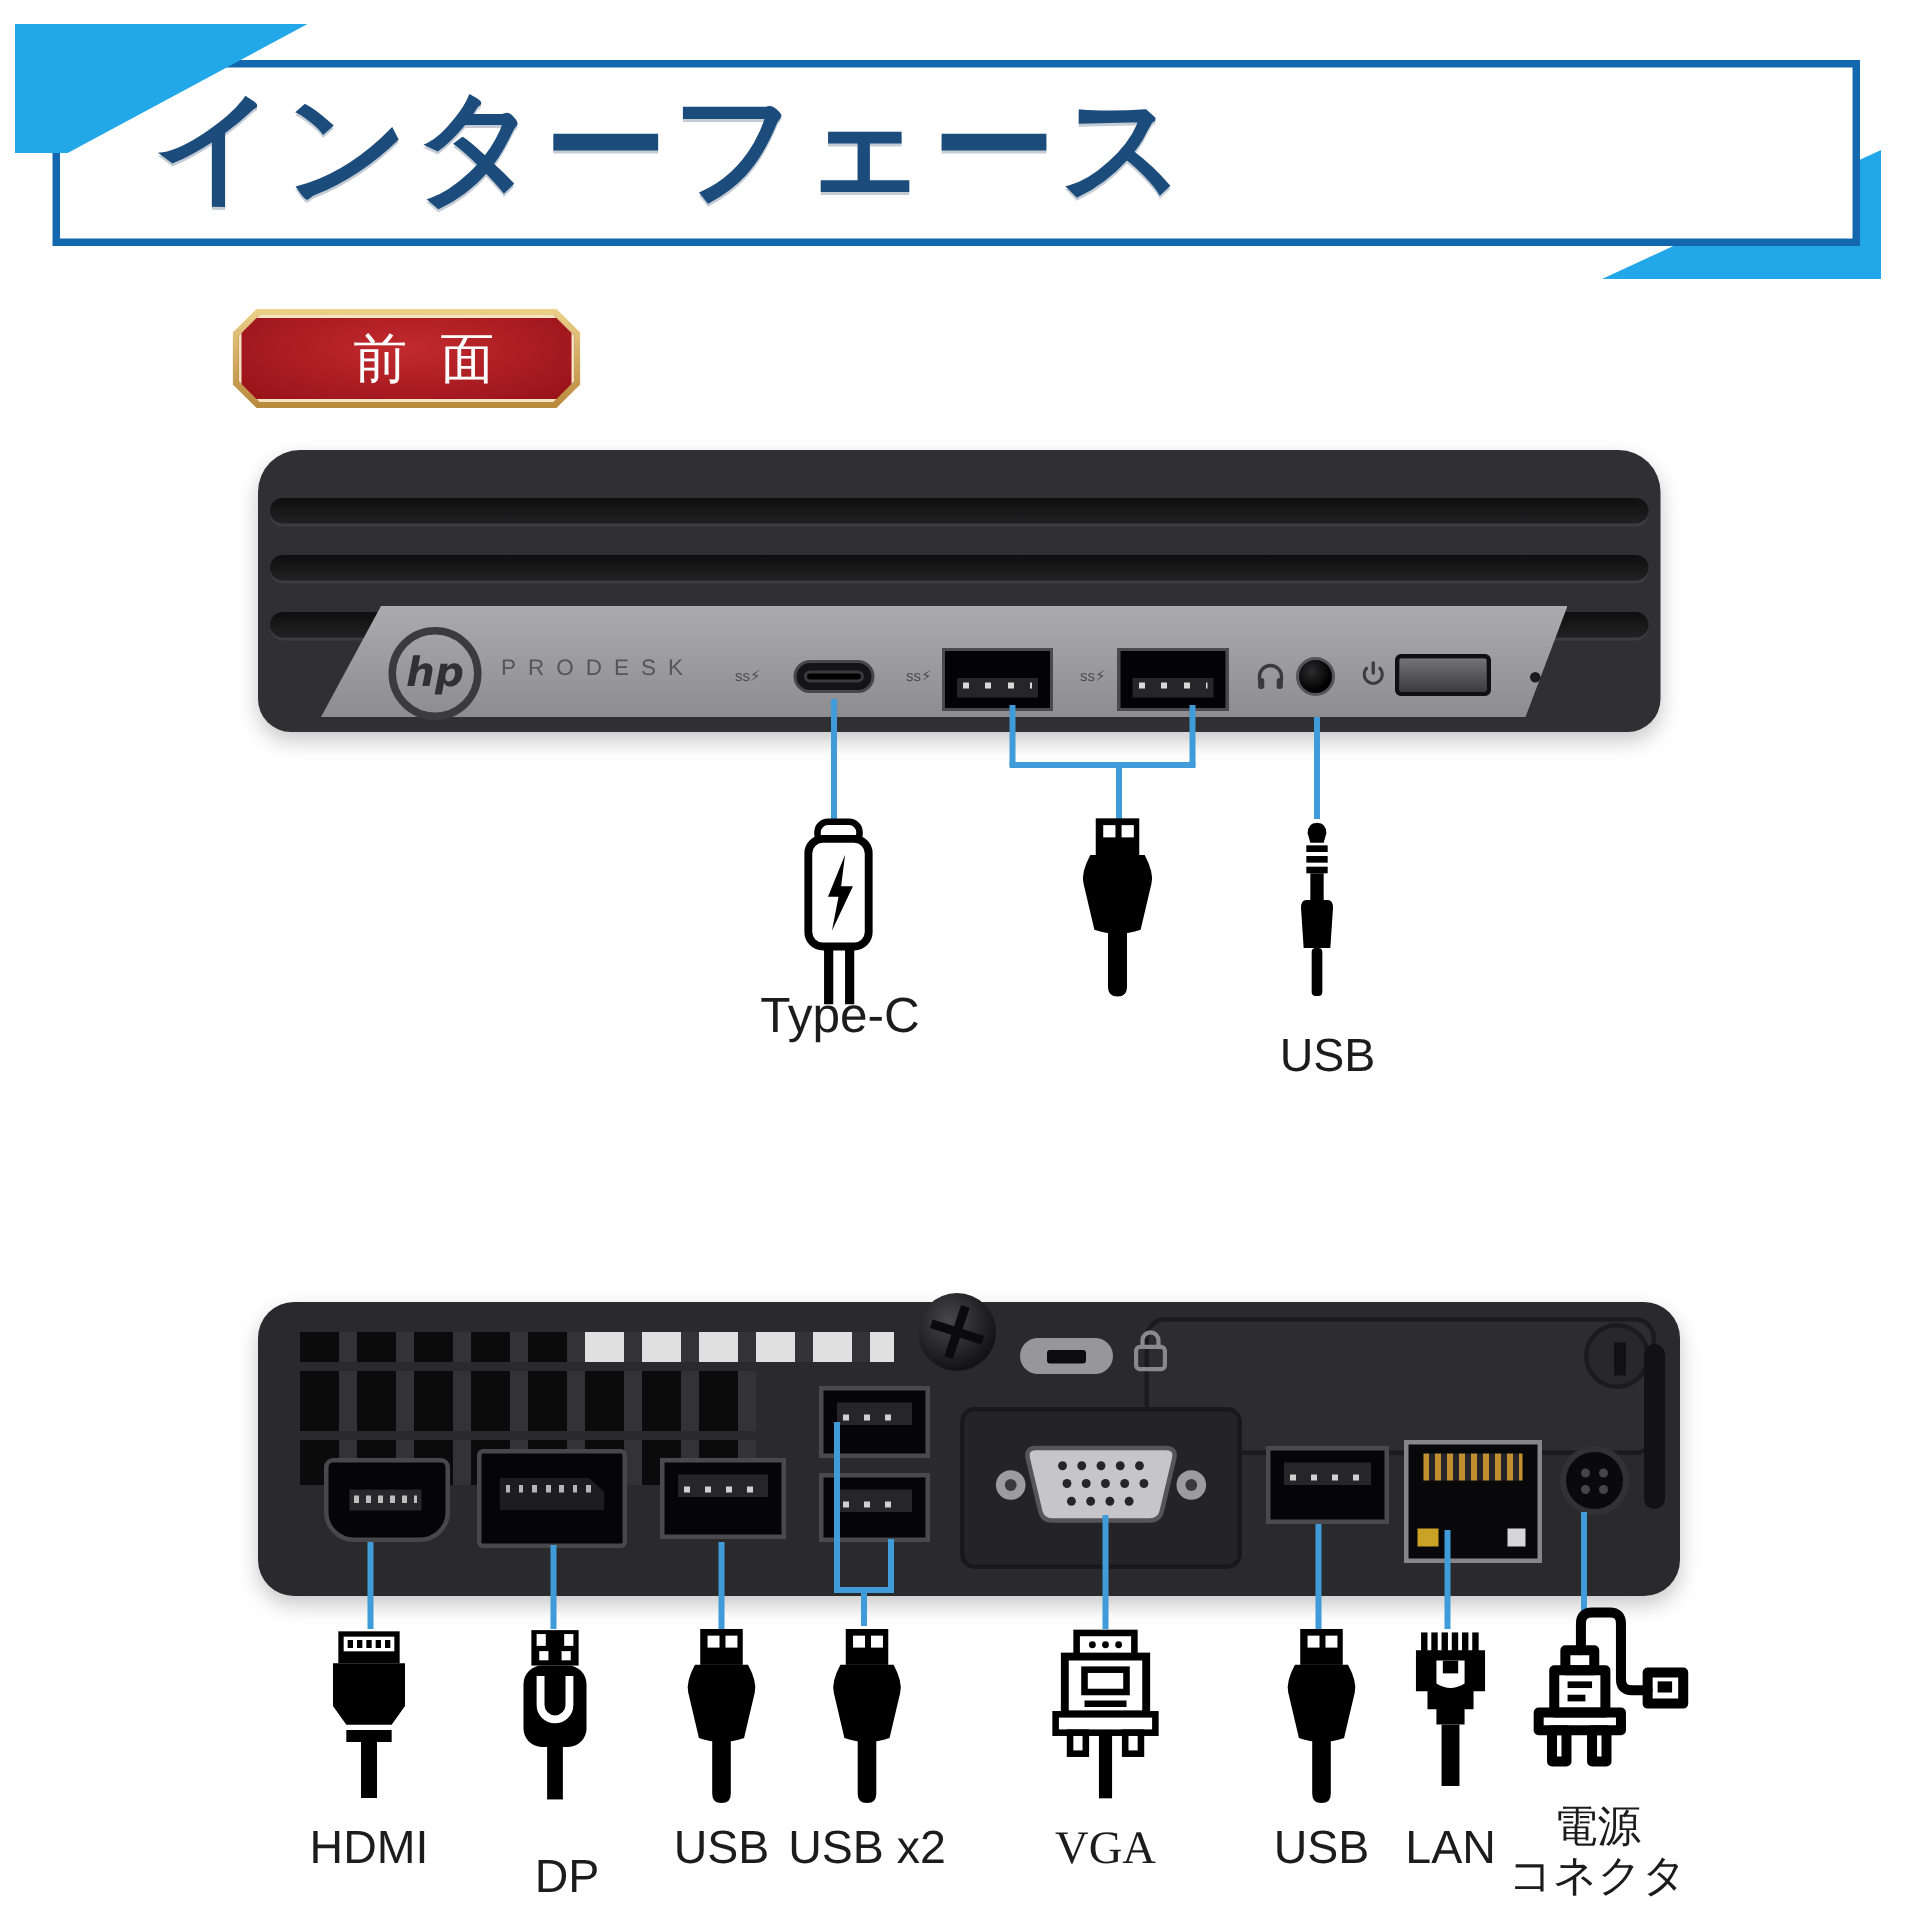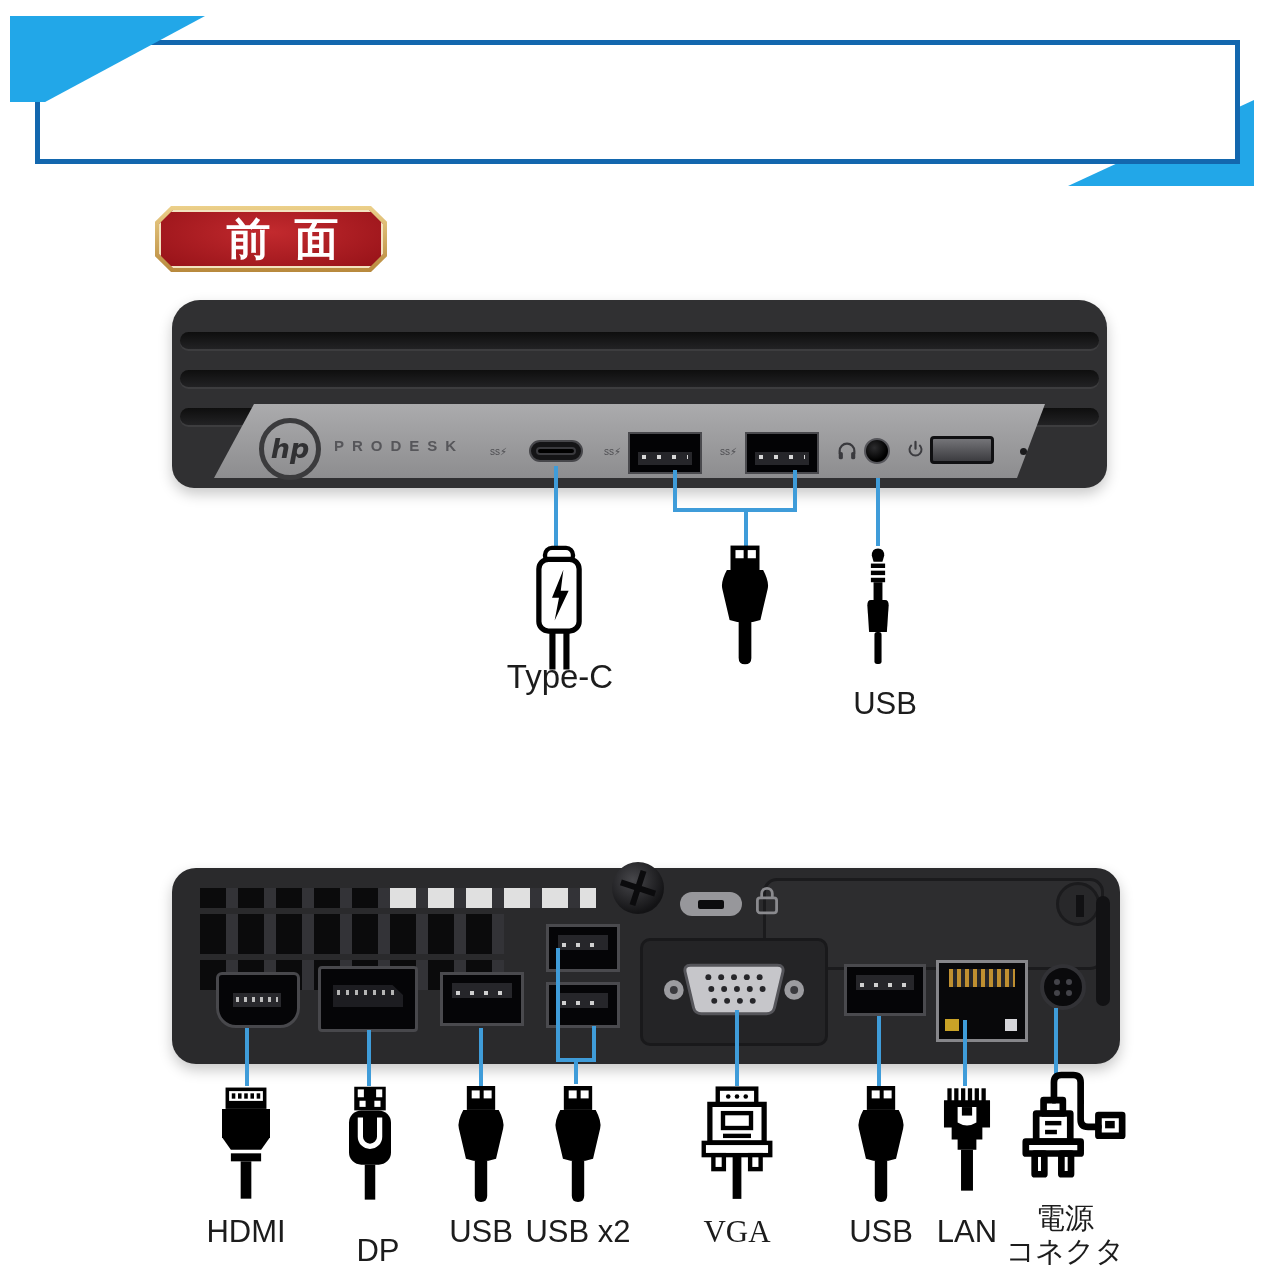--- a/index.html
+++ b/index.html
@@ -25,38 +25,38 @@
 
   
   .badge{width:232px;height:66px;
          clip-path:polygon(16px 0%,calc(100% - 16px) 0%,100% 24%,100% 76%,calc(100% - 16px) 100%,16px 100%,0% 76%,0% 24%);
          background:linear-gradient(180deg,#ecd08a,#b8893c);}
   .badge-inner{position:absolute;inset:4px;
          clip-path:polygon(14px 0%,calc(100% - 14px) 0%,100% 24%,100% 76%,calc(100% - 14px) 100%,14px 100%,0% 76%,0% 24%);
          background:radial-gradient(ellipse at 50% 38%,#c22a2e,#9a141a 88%);
          box-shadow:inset 0 0 0 2px #f3e3c0;
          display:flex;align-items:center;justify-content:center;}
-  .badge-inner span{color:#fff;font-size:44px;font-weight:700;letter-spacing:6px;margin-left:29px;}
+  .badge-inner span{color:#fff;font-size:36px;font-weight:400;letter-spacing:6px;margin-left:29px;}
 
   
   .cline{background:var(--callout_blue);}
 
   
   .front-device{left:172px;top:300px;width:935px;height:188px;background:#303032;
                 border-radius:28px 28px 22px 22px;box-shadow:0 6px 14px rgba(0,0,0,.22);padding-left:12px;}
   .groove{position:absolute;left:8px;right:8px;height:17px;border-radius:9px;
           background:linear-gradient(180deg,#0e0e0e,#222224);box-shadow:0 2px 0 #3d3d3f;}
   .front-strip{position:absolute;left:42px;right:62px;bottom:10px;height:74px;
                background:linear-gradient(180deg,#ababad,#8d8d8f);
                clip-path:polygon(40px 0,100% 0,calc(100% - 28px) 100%,0 100%);}
   .hp-logo{position:absolute;left:87px;top:118px;width:62px;height:62px;border:5px solid #3b3b3d;
            border-radius:50%;display:flex;align-items:center;justify-content:center;}
   .hp-logo span{font-family:"DejaVu Sans",sans-serif;font-style:italic;font-weight:700;
                 font-size:27px;color:#313133;transform:translateY(-1px);}
-  .prodesk{position:absolute;left:162px;top:137px;font-size:15px;font-weight:700;
+  .prodesk{position:absolute;left:162px;top:137px;font-size:15px;font-weight:400;
            letter-spacing:8px;color:#56565a;}
   .ssmark{position:absolute;font-size:10px;color:#4e4e52;top:146px;}
   .typec-port{position:absolute;left:357px;top:140px;width:54px;height:22px;border-radius:12px;
               background:#141416;border:2px solid #47474b;}
   .typec-port i{position:absolute;inset:5px;border-radius:8px;background:#000;border:2px solid #3a3a3e;}
   .usb-f{position:absolute;width:74px;height:42px;background:#030305;border:2px solid #4a4a4e;}
   .usb-tongue{position:absolute;left:8px;right:8px;bottom:7px;height:13px;background:#26262a;}
   .usb-tongue b{position:absolute;top:3px;left:4px;right:4px;height:4px;
                 background:repeating-linear-gradient(90deg,#d8d8d8 0 4px,transparent 4px 15px);}
   .audio-jack{position:absolute;left:692px;top:138px;width:26px;height:26px;border-radius:50%;
@@ -109,20 +109,21 @@
   .plabel.small{font-size:29px;line-height:1.15;}
 </style>
 </head>
 <body>
 
 <div class="canvas">
 
   <div class="abs hdr-tri-br"></div>
   <div class="abs hdr-box"></div>
   <div class="abs hdr-tri-tl"></div>
+  <div class="abs hdr-title">インターフェース</div>
 
   <div class="abs badge" style="left:155px;top:206px;">
     <div class="badge-inner">
       <span>前 面</span>
     </div>
   </div>
 
   <div class="abs front-device">
     <div class="groove" style="top:32px;"></div>
     <div class="groove" style="top:70px;"></div>

